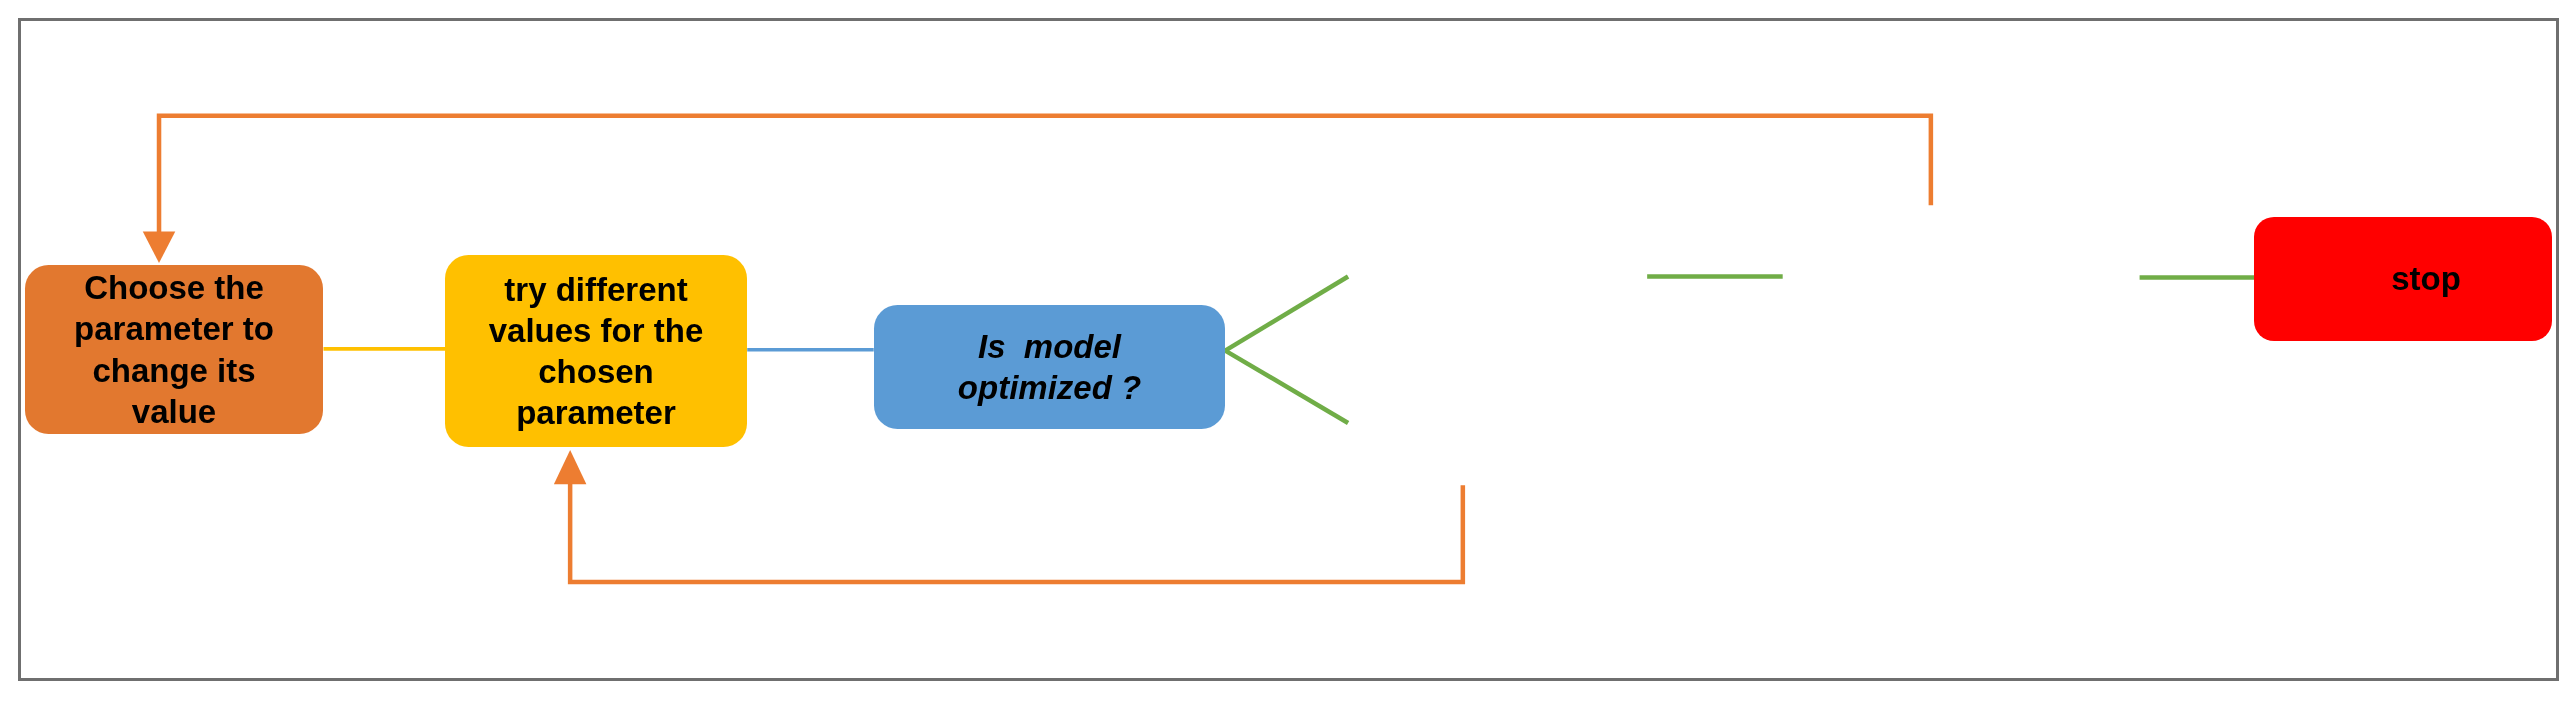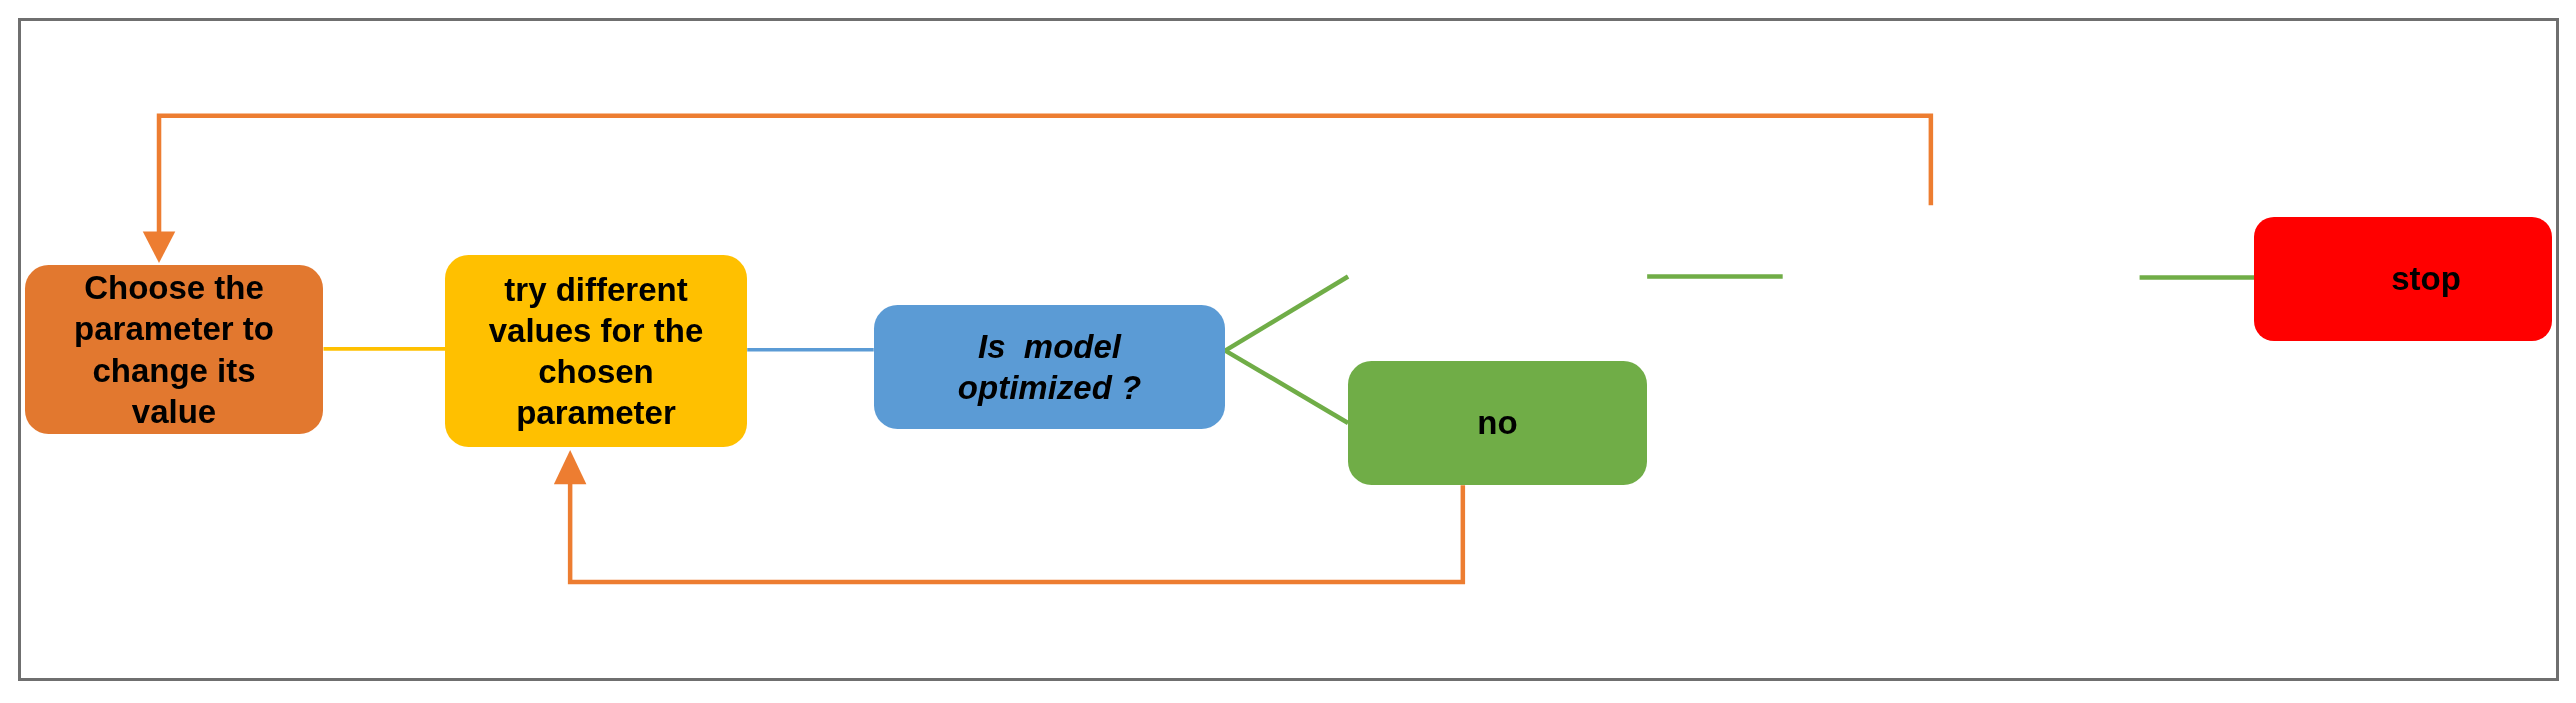--- a/index.html
+++ b/index.html
@@ -103,19 +103,18 @@
     <line class="s-green" x1="2368" y1="307" x2="2495" y2="307"></line>
   </svg>
 
   <div class="node" id="node-choose">Choose the parameter to change its value</div>
 
   <div class="node" id="node-try">try different values for the chosen parameter</div>
 
   <div class="node" id="node-optimized">Is  model optimized ?</div>
 
 
-  <div class="node" id="node-no">no</div>
 
 
   <div class="node" id="node-stop">stop</div>
 
 </div>
 
 
 </body></html>

